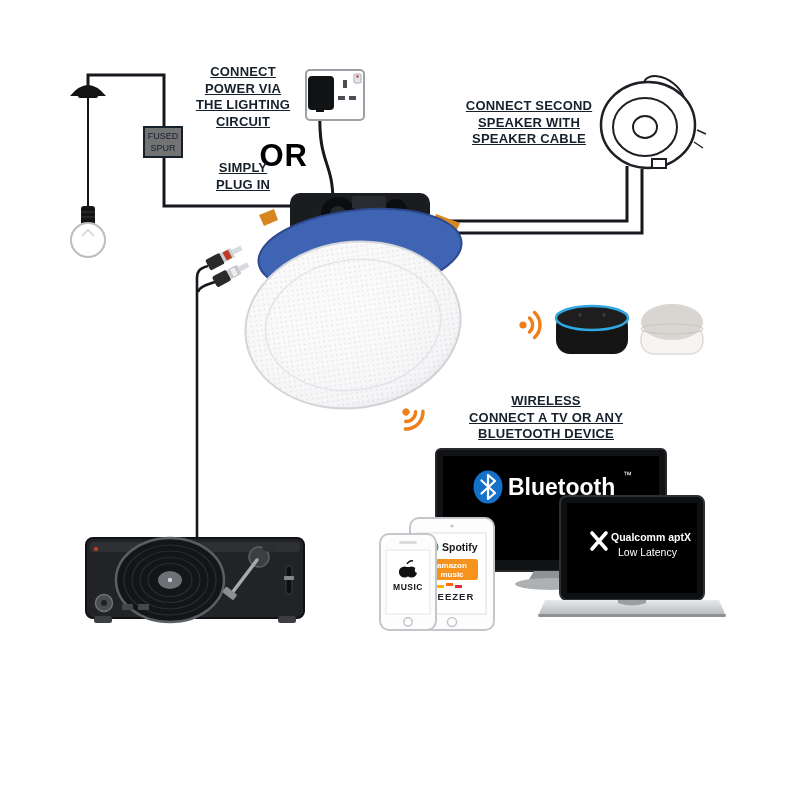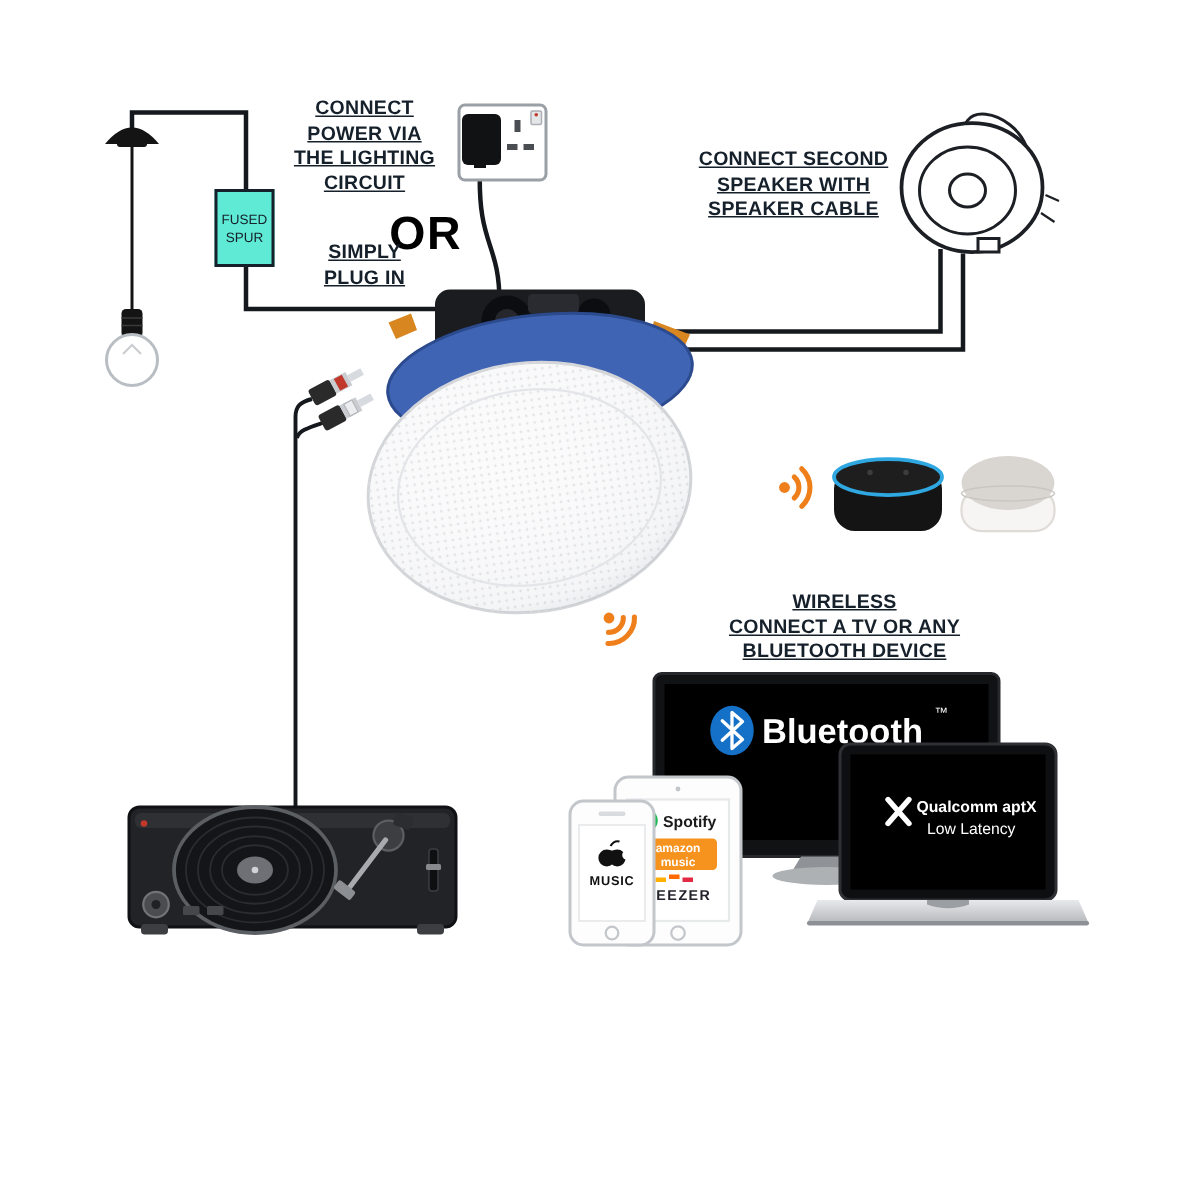--- a/index.html
+++ b/index.html
@@ -7,22 +7,22 @@
   .canvas { position:relative; width:800px; height:800px; background:#ffffff; overflow:hidden; }
   .art { position:absolute; left:0; top:0; }
   svg text { font-family:"Liberation Sans", sans-serif; }
   .label {
     position:absolute; color:#15202b; font-weight:700; font-size:13px;
     line-height:1.28; text-align:center; white-space:pre-line; letter-spacing:.2px;text-decoration:underline;
   }
   .label-or { position:absolute; color:#000000; font-weight:800; font-size:31px;
     text-align:right; letter-spacing:1px; }
   .fused-spur {
-    position:absolute; left:143px; top:126px; width:40px; height:52px;
-    border:2px solid #15202b; background:#5eead4; display:flex; align-items:center;
+    position:absolute; left:143px; top:126px; width:40px; height:32px;
+    border:2px solid #15202b; background:#737373; display:flex; align-items:center;
     justify-content:center; text-align:center; font-size:9px; color:#15202b;
     white-space:pre-line; line-height:1.35; font-weight:400;
   }
 </style>
 </head>
 <body>
 
 <div class="canvas">
 
 <svg class="art" width="800" height="800" viewBox="0 0 800 800">
@@ -231,17 +231,17 @@
 THE LIGHTING
 CIRCUIT</div>
 <div class="label-or" style="left:178px; top:138px; width:130px;">OR</div>
 <div class="label" style="left:178px; top:160px; width:130px;">SIMPLY
 PLUG IN</div>
 <div class="fused-spur">FUSED
 SPUR</div>
 <div class="label" style="left:444px; top:98px; width:170px;">CONNECT SECOND
 SPEAKER WITH
 SPEAKER CABLE</div>
-<div class="label" style="left:472px; top:393px; width:182px;">WIRELESS
+<div class="label" style="left:455px; top:393px; width:182px;">WIRELESS
 CONNECT A TV OR ANY
 BLUETOOTH DEVICE</div>
 
 </div>
 
 </body></html>

